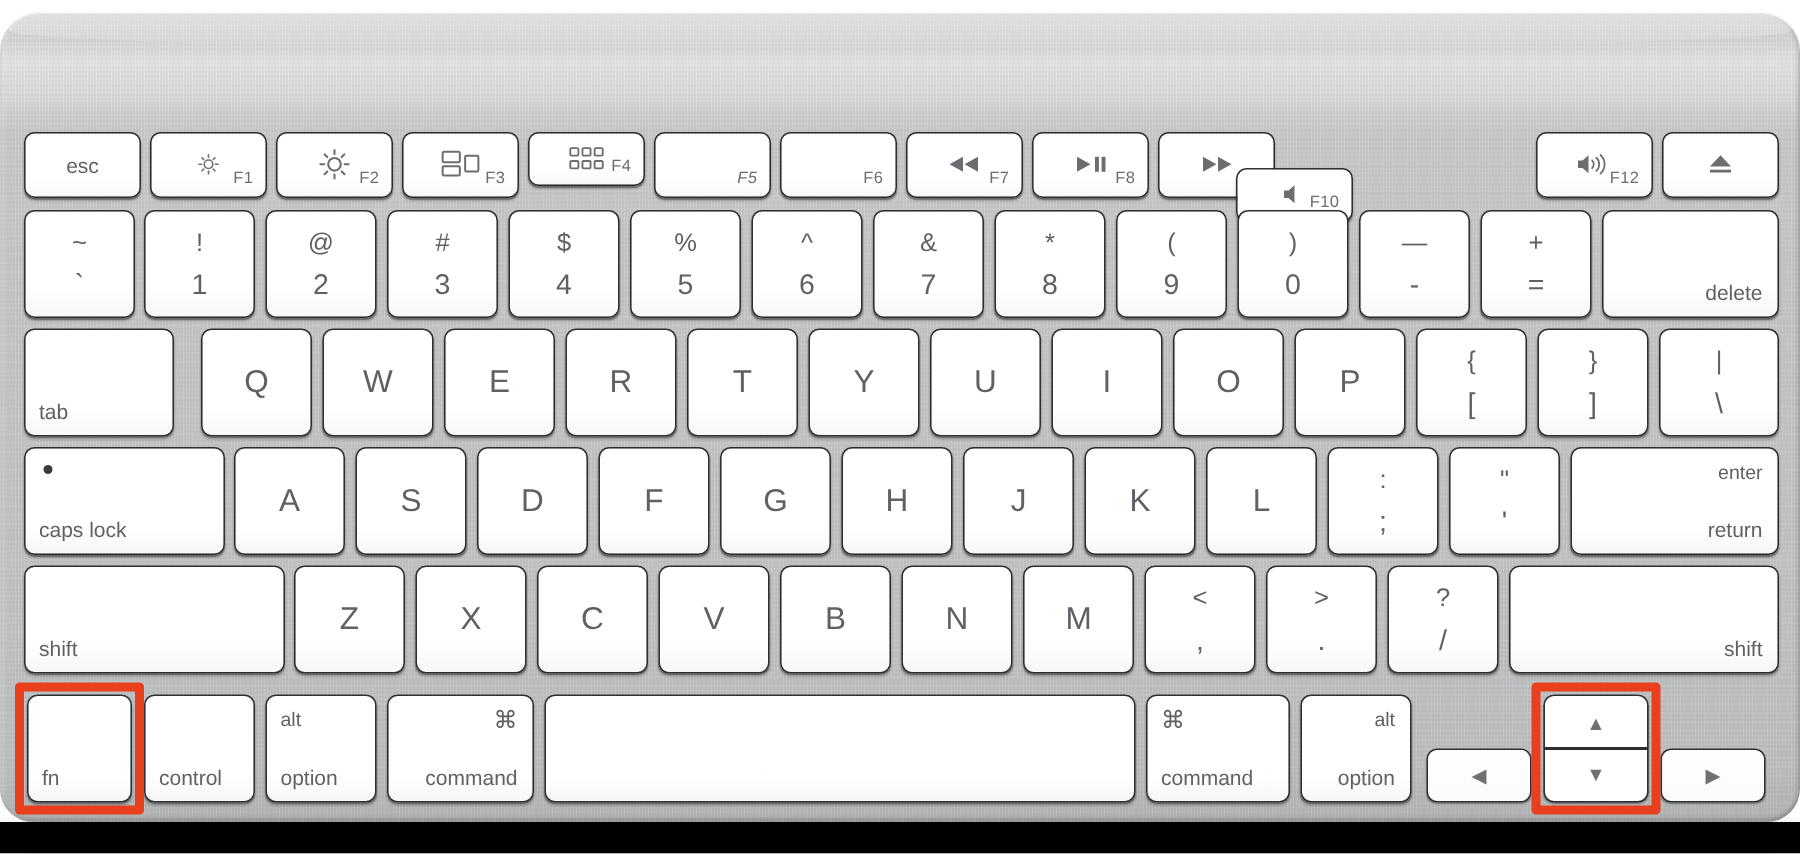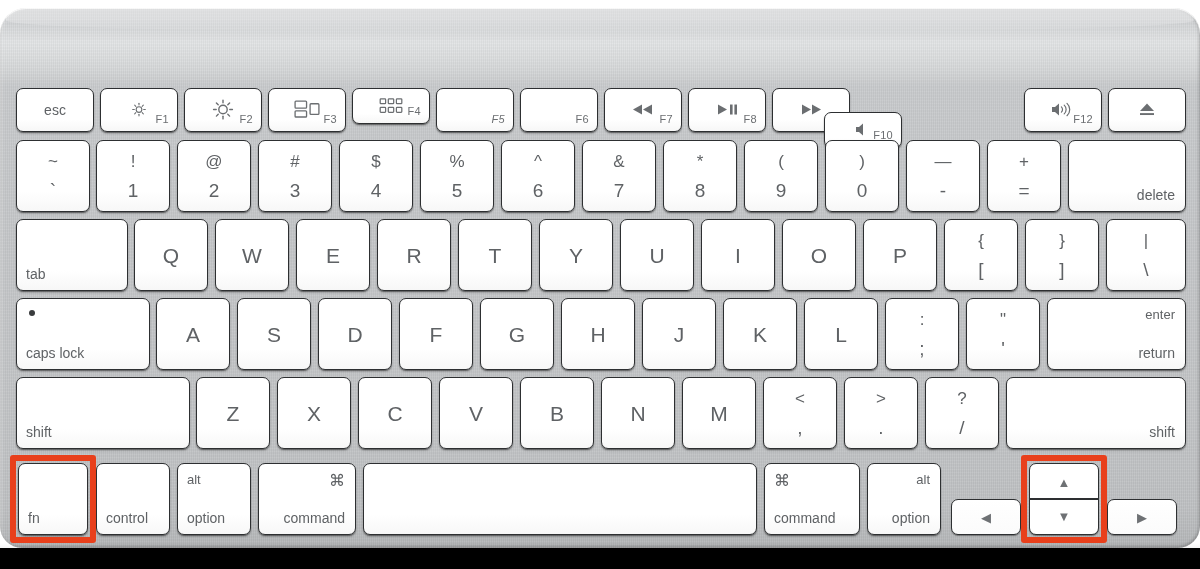--- a/index.html
+++ b/index.html
@@ -452,21 +452,21 @@
     <span class="lbl bottom-center">-</span>
   </div>
   <div class="key" style="left:987px; top:140px; width:74px; height:72px;">
     <span class="lbl top-center">+</span>
     <span class="lbl bottom-center">=</span>
   </div>
   <div class="key" style="left:1068px; top:140px; width:118px; height:72px;">
     <span class="lbl bottom-right">delete</span>
   </div>
 
-  <div class="key" style="left:16px; top:219px; width:112px; height:72px;">
+  <div class="key" style="left:16px; top:219px; width:100px; height:72px;">
     <span class="lbl bottom-left">tab</span>
   </div>
   <div class="key" style="left:134px; top:219px; width:74px; height:72px;">
     <span class="lbl center">Q</span>
   </div>
   <div class="key" style="left:215px; top:219px; width:74px; height:72px;">
     <span class="lbl center">W</span>
   </div>
   <div class="key" style="left:296px; top:219px; width:74px; height:72px;">
     <span class="lbl center">E</span>

